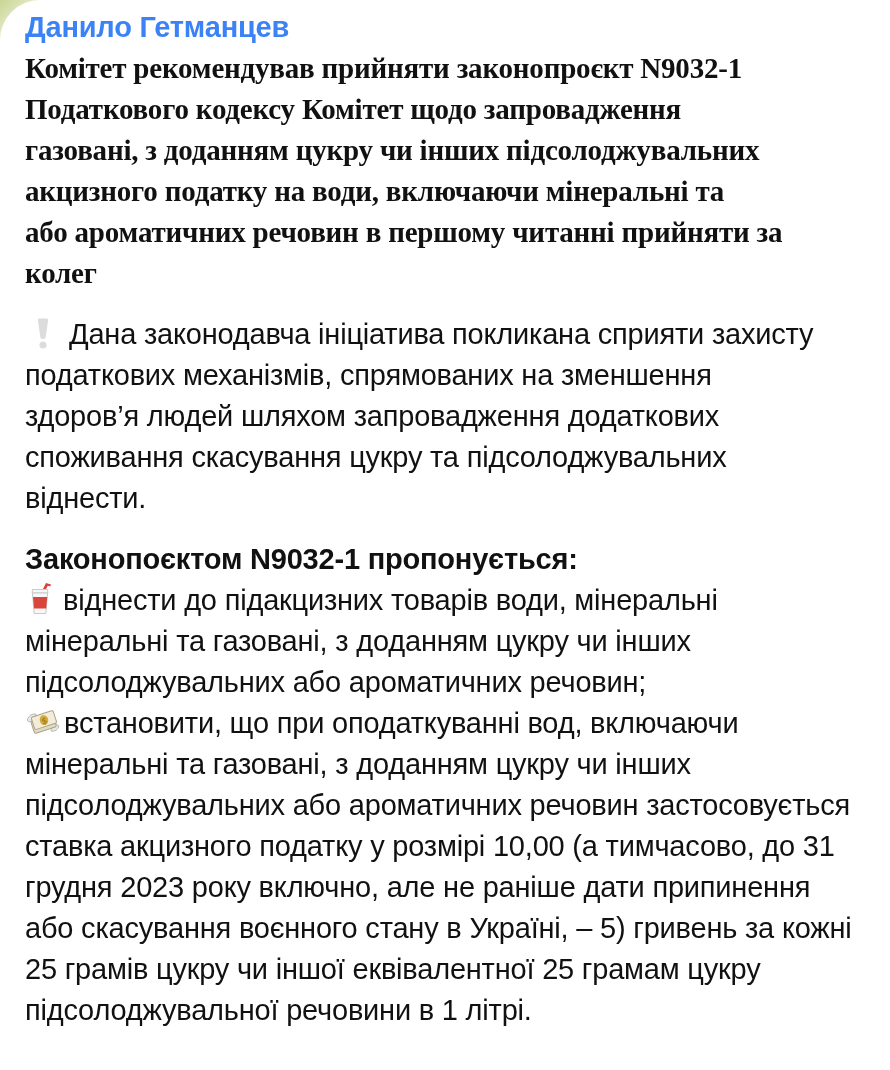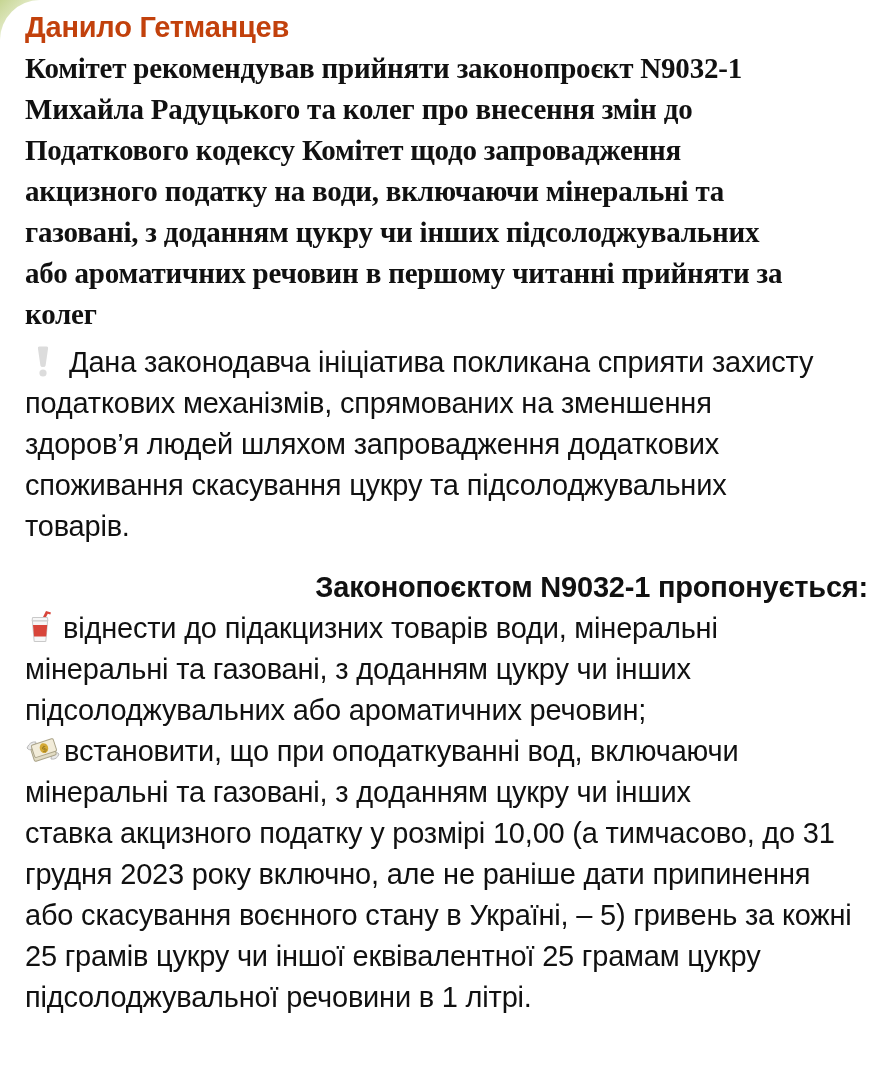--- a/index.html
+++ b/index.html
@@ -37,64 +37,63 @@
     font-size: 29px;
     line-height: 41px;
     letter-spacing: -0.2px;
   }
   .author {
     font-weight: 700;
     color: #4caf50;
     cursor: pointer;
   }
   .p1 .ln { font-weight: 700; font-family: Liberation Serif, serif; }
-  .p2 { margin-top: 7px; }
+  .p2 { margin-top: 20px; }
   .p3 { margin-top: 20px; }
-  .p3-header { font-weight: 700; text-align: right; }
+  .p3-header { font-weight: 700; }
   .ln { white-space: nowrap; }
   .emoji {
     display: inline-block;
     vertical-align: -5px;
     line-height: 0;
   }
   .emoji svg { display: inline-block; }
   .excl-icon { margin-left: 7px; margin-right: 15px; }
   .cup-icon  { margin-right: 8px; }
   .money-icon{ margin-right: 3px; }
 </style>
 </head>
 <body>
 
 <div class="corner-bg"></div>
 
 <div class="content" style="color: rgb(17, 17, 17);">
 
-  <div class="ln author" style="color: #c2410c;">Данило Гетманцев</div>
+  <div class="ln author" style="color: #3b82f6;">Данило Гетманцев</div>
 
   <div class="p1">
     <div class="ln">Комітет рекомендував прийняти законопроєкт N9032-1</div>
-    <div class="ln">Михайла Радуцького та колег про внесення змін до</div>
     <div class="ln">Податкового кодексу Комітет щодо запровадження</div>
+    <div class="ln">газовані, з доданням цукру чи інших підсолоджувальних</div>
     <div class="ln">акцизного податку на води, включаючи мінеральні та</div>
-    <div class="ln">газовані, з доданням цукру чи інших підсолоджувальних</div>
     <div class="ln">або ароматичних речовин в першому читанні прийняти за</div>
     <div class="ln">колег</div>
   </div>
 
   <div class="p2">
     <div class="ln">
       <span class="emoji excl-icon"><svg width="22" height="32" viewBox="0 0 22 32">
           <path d="M7.2 1.5 L14.8 1.5 Q16.3 1.5 16.1 3.2 L13.6 20.5 Q13.4 22 11 22 Q8.6 22 8.4 20.5 L5.9 3.2 Q5.7 1.5 7.2 1.5 Z" fill="#dcdcdc"></path>
           <circle cx="11" cy="28" r="3.6" fill="#dcdcdc"></circle>
         </svg></span><span>Дана законодавча ініціатива покликана сприяти захисту</span>
     </div>
     <div class="ln">податкових механізмів, спрямованих на зменшення</div>
     <div class="ln">здоров’я людей шляхом запровадження додаткових</div>
     <div class="ln">споживання скасування цукру та підсолоджувальних</div>
-    <div class="ln">товарів.</div>
+    <div class="ln">віднести.</div>
   </div>
 
   <div class="p3">
     <div class="ln p3-header">Законопоєктом N9032-1 пропонується:</div>
 
     <div class="ln">
       <span class="emoji cup-icon"><svg width="30" height="34" viewBox="0 0 30 34">
           <path d="M17 10 L21 2 L26 3.5 L25.3 5.5 L22.8 4.8 L19.4 11" fill="#d8453a"></path>
           <path d="M7.5 8.5 L22.5 8.5 L22.9 12 L7.1 12 Z" fill="#f7f7f7" stroke="#c9c9c9" stroke-width="1"></path>
           <path d="M7.4 12 L22.6 12 L20.8 32.5 L9.2 32.5 Z" fill="#f7f7f7" stroke="#c9c9c9" stroke-width="1"></path>
@@ -110,20 +109,21 @@
           <path d="M34 22 Q32 28 26 27 L27 20 Q32 19 34 22 Z" fill="#e9e9e9" stroke="#b9b9b9" stroke-width="1"></path>
           <g transform="rotate(-18 18 18)">
             <rect x="6.5" y="13.5" width="23" height="13" rx="1.5" fill="#e2dcc4" stroke="#aaa388" stroke-width="1"></rect>
             <rect x="8" y="10" width="23" height="13" rx="1.5" fill="#f2ecd9" stroke="#aaa388" stroke-width="1"></rect>
             <ellipse cx="19.5" cy="16.5" rx="4.2" ry="5" fill="#d4a934"></ellipse>
             <text x="19.5" y="20" text-anchor="middle" font-size="8" font-family="'DejaVu Sans', sans-serif" fill="#8a6d1d">$</text>
           </g>
         </svg></span><span>встановити, що при оподаткуванні вод, включаючи</span>
     </div>
     <div class="ln">мінеральні та газовані, з доданням цукру чи інших</div>
+    <div class="ln">підсолоджувальних або ароматичних речовин застосовується</div>
     <div class="ln">ставка акцизного податку у розмірі 10,00 (а тимчасово, до 31</div>
     <div class="ln">грудня 2023 року включно, але не раніше дати припинення</div>
     <div class="ln">або скасування воєнного стану в Україні, – 5) гривень за кожні</div>
     <div class="ln">25 грамів цукру чи іншої еквівалентної 25 грамам цукру</div>
     <div class="ln">підсолоджувальної речовини в 1 літрі.</div>
   </div>
 
 </div>
 
 </body></html>

